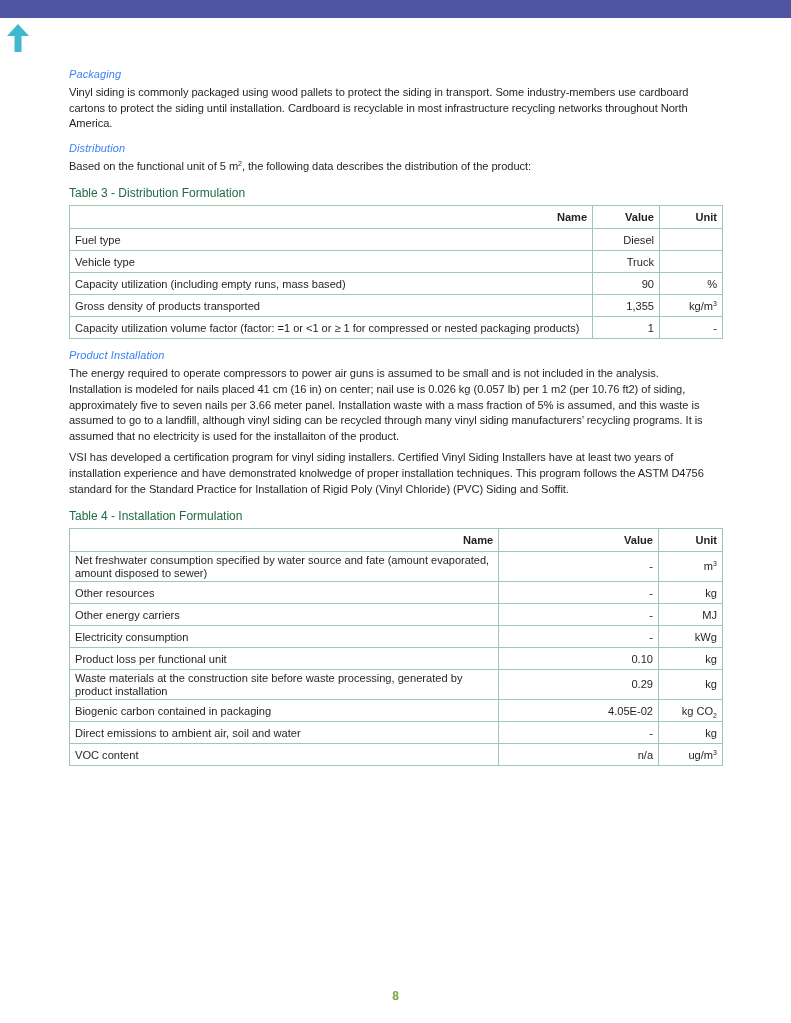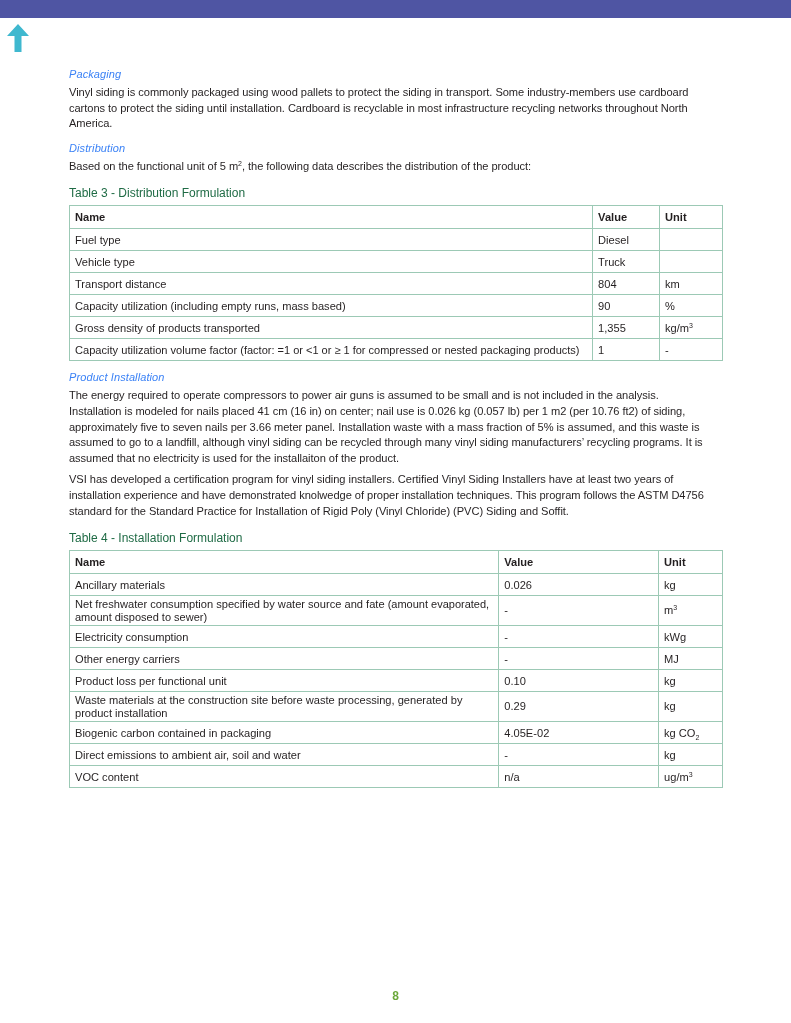--- a/index.html
+++ b/index.html
@@ -7,22 +7,22 @@
          font-family: "Liberation Sans", sans-serif; color: #231f20; }
   .topbar { position: absolute; left: 0; top: 0; width: 791px; height: 18px; background: #4f55a3; }
   .up-arrow { position: absolute; left: 7px; top: 24px; width: 22px; height: 28px; cursor: pointer; }
   .content { position: absolute; left: 69px; top: 68px; width: 654px; }
   h2 { font-weight: normal; color: #3b82f6; font-size: 11px; margin: 0 0 5px 0; letter-spacing: 0.1px; font-style: italic; }
   p { font-size: 11.1px; line-height: 15.6px; margin: 0 16px 6px 0; letter-spacing: -0.05px; }
   .sec { margin-bottom: 10px; }
   .tcap { color: #1f6b45; font-size: 12px; margin: 12px 0 5px 0; }
   table { border-collapse: collapse; width: 654px; font-size: 11.1px; }
   td, th { border: 1px solid #9cc9b5; padding: 0 5px; height: 21px; }
-  th { font-weight: bold; text-align: left; height: 22px; }
-  td.v, td.u { text-align: left; }
+  th { font-weight: bold; text-align: right; height: 22px; }
+  td.v, td.u { text-align: right; }
   .small { font-size: 11px; }
   sup { font-size: 7px; vertical-align: 4px; line-height: 0; }
   sub { font-size: 7px; vertical-align: -3px; line-height: 0; }
   .tall td { height: 29px; line-height: 13px; }
   .pagenum { position: absolute; left: 0; width: 791px; top: 989px; text-align: center;
              color: #6ca83b; font-weight: bold; font-size: 12px; }
 </style>
 </head>
 <body>
 
@@ -59,25 +59,20 @@
             <td><span>Fuel type</span></td>
             <td class="v">Diesel</td>
             <td class="u"><span></span></td>
           </tr>
           <tr>
             <td><span>Vehicle type</span></td>
             <td class="v">Truck</td>
             <td class="u"><span></span></td>
           </tr>
           <tr>
-            <td><span>Transport distance</span></td>
-            <td class="v">804</td>
-            <td class="u"><span>km</span></td>
-          </tr>
-          <tr>
             <td><span>Capacity utilization (including empty runs, mass based)</span></td>
             <td class="v">90</td>
             <td class="u"><span>%</span></td>
           </tr>
           <tr>
             <td><span>Gross density of products transported</span></td>
             <td class="v">1,355</td>
             <td class="u"><span>kg/m</span><sup>3</sup></td>
           </tr>
           <tr>
@@ -101,39 +96,39 @@
           <col style="width:64px">
         </colgroup>
       <thead>
         <tr>
           <th>Name</th>
           <th>Value</th>
           <th>Unit</th>
         </tr>
       </thead>
       <tbody id="inst-body">
-          <tr>
-            <td><span>Ancillary materials</span></td>
-            <td class="v">0.026</td>
-            <td class="u"><span>kg</span></td>
-          </tr>
           <tr class="tall">
             <td><span>Net freshwater consumption specified by water source and fate</span> <span class="small">(amount evaporated, amount disposed to sewer)</span></td>
             <td class="v">-</td>
             <td class="u"><span>m</span><sup>3</sup></td>
           </tr>
           <tr>
-            <td><span>Electricity consumption</span></td>
+            <td><span>Other resources</span></td>
             <td class="v">-</td>
-            <td class="u"><span>kWg</span></td>
+            <td class="u"><span>kg</span></td>
           </tr>
           <tr>
             <td><span>Other energy carriers</span></td>
             <td class="v">-</td>
             <td class="u"><span>MJ</span></td>
+          </tr>
+          <tr>
+            <td><span>Electricity consumption</span></td>
+            <td class="v">-</td>
+            <td class="u"><span>kWg</span></td>
           </tr>
           <tr>
             <td><span>Product loss per functional unit</span></td>
             <td class="v">0.10</td>
             <td class="u"><span>kg</span></td>
           </tr>
           <tr class="tall">
             <td><span>Waste materials at the construction site before waste processing, generated by product installation</span></td>
             <td class="v">0.29</td>
             <td class="u"><span>kg</span></td>

